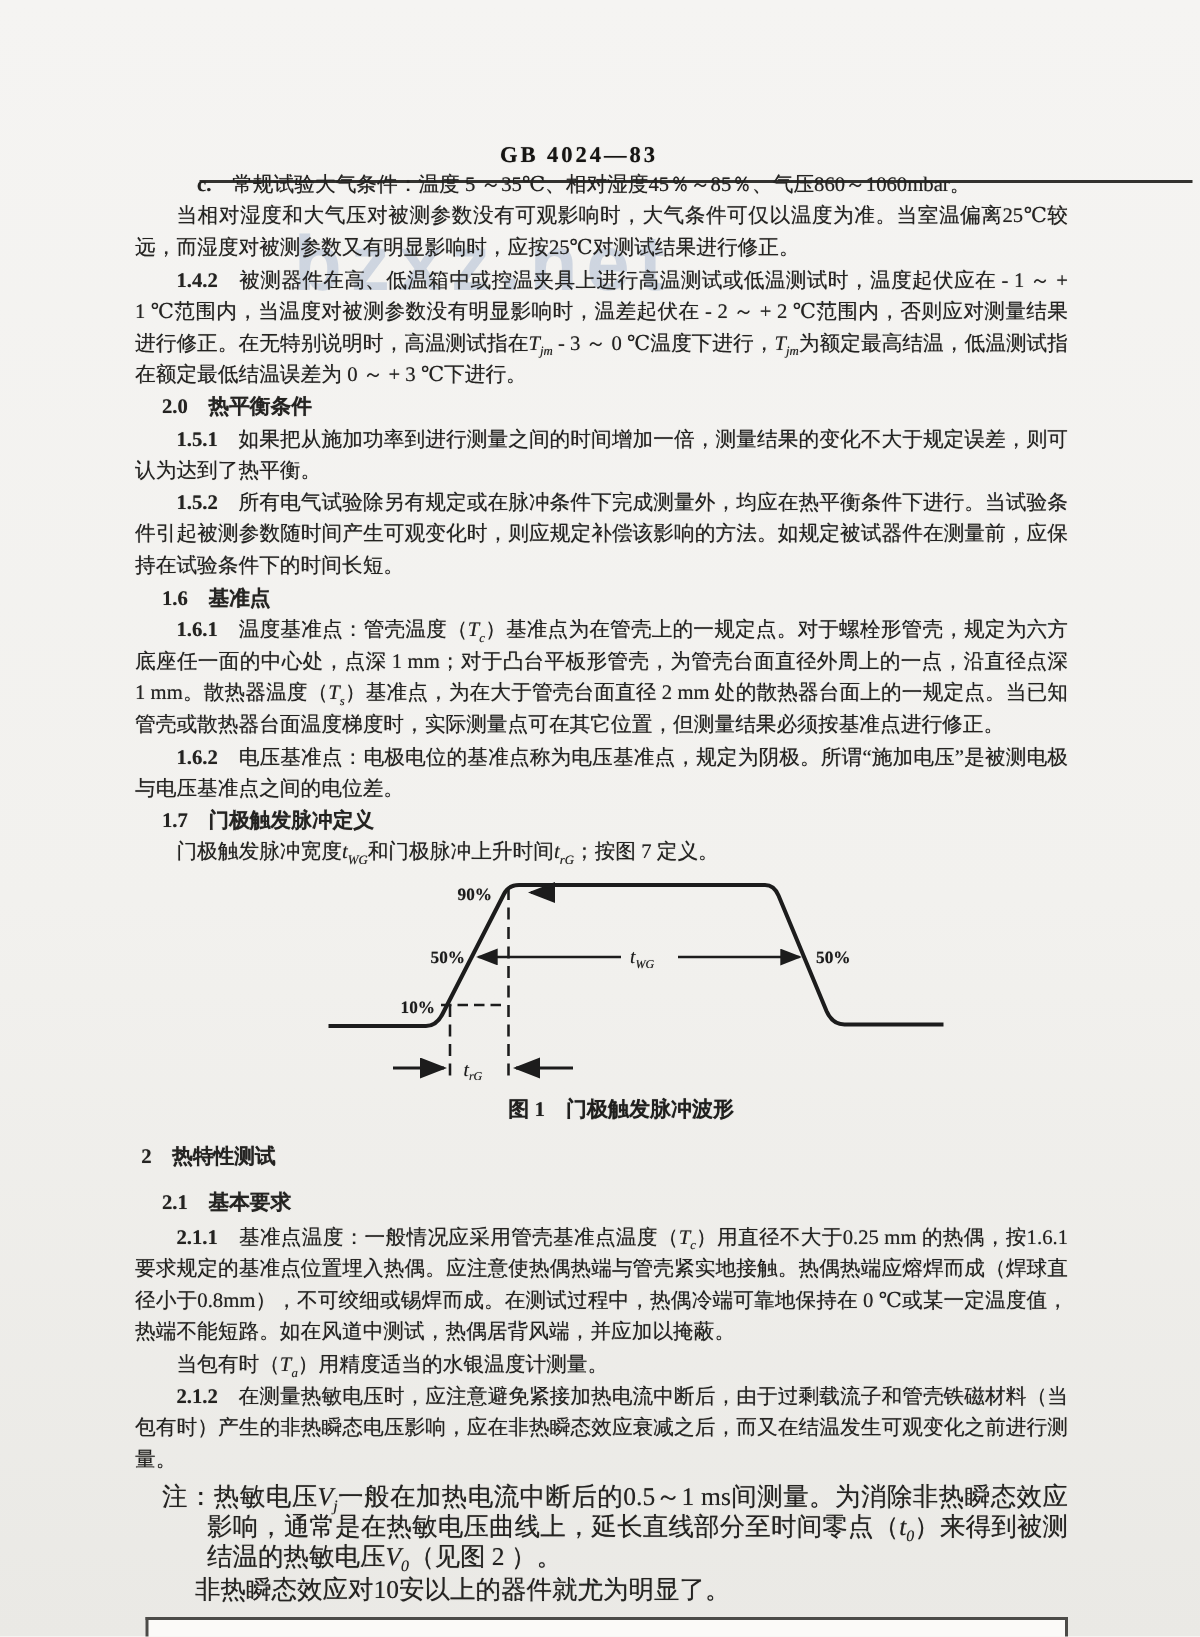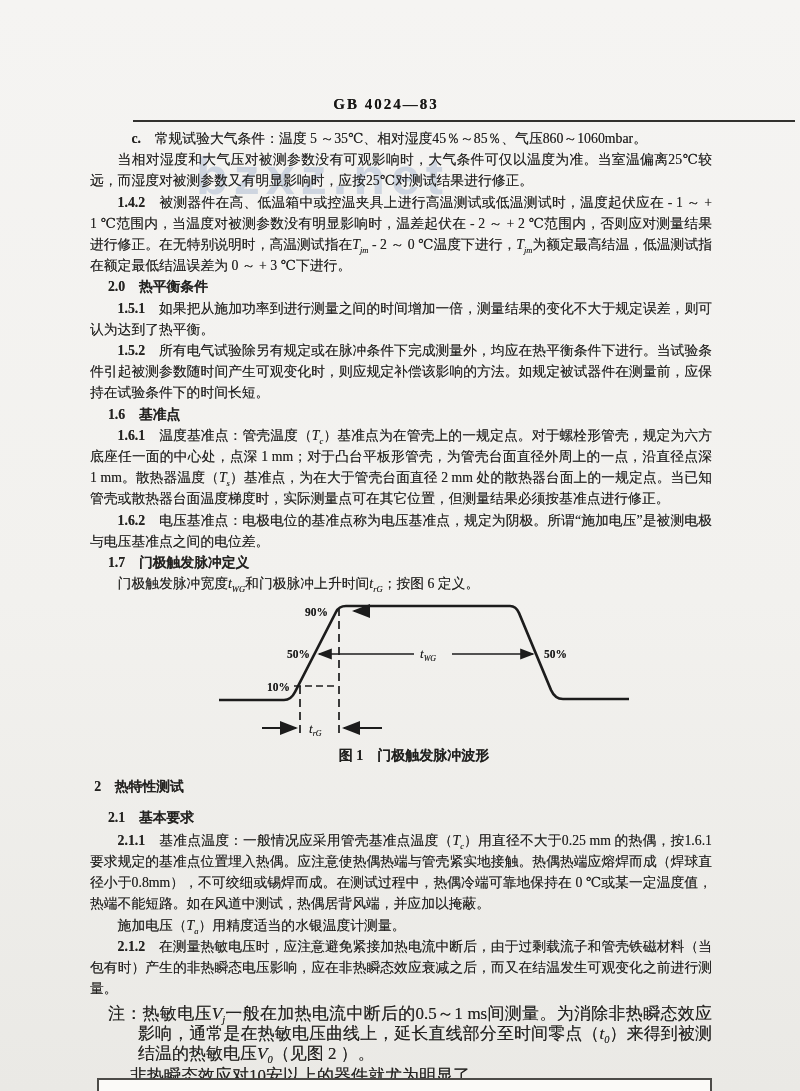--- a/index.html
+++ b/index.html
@@ -18,21 +18,21 @@
     position:absolute;top:120px;left:133px;width:662px;height:2px;
     background:#33322f;
   }
   .watermark{
     position:absolute;top:146px;left:196px;z-index:0;
     font-family:"Liberation Sans","DejaVu Sans",sans-serif;
     font-size:52px;font-weight:bold;letter-spacing:6px;
     color:rgba(118,146,186,0.30);
   }
   .doc-body{
-    position:absolute;top:128px;left:90px;width:622px;z-index:1;
+    position:absolute;top:112px;left:90px;width:622px;z-index:1;
     font-size:13.8px;line-height:21.2px;text-align:justify;
     text-shadow:0 0 .5px rgba(20,20,20,.55);
   }
   .para{margin:0;}
   .para span,.para b,.para i,.para sub{text-shadow:inherit;}
   .item{text-indent:2em;}
   .item-c{text-indent:3em;}
   .heading{font-weight:bold;text-indent:1.3em;}
   .heading b{font-weight:bold;}
   .heading1{font-weight:bold;text-indent:0.3em;margin-top:8px;margin-bottom:9px;}
@@ -53,29 +53,29 @@
 <body>
 
 <div class="header-title">GB 4024—83</div>
 <div class="header-rule"></div>
 <div class="watermark">bzxz.net</div>
 
 <div class="doc-body">
   <div id="before-fig">
       <p class="para item-c"><b>c.</b><span>　常规试验大气条件：温度 5 ～35℃、相对湿度45％～85％、气压860～1060mbar。</span></p>
       <p class="para item"><span>当相对湿度和大气压对被测参数没有可观影响时，大气条件可仅以温度为准。当室温偏离25℃较远，而湿度对被测参数又有明显影响时，应按25℃对测试结果进行修正。</span></p>
-      <p class="para item"><b>1.4.2</b><span>　被测器件在高、低温箱中或控温夹具上进行高温测试或低温测试时，温度起伏应在 - 1 ～ + 1 ℃范围内，当温度对被测参数没有明显影响时，温差起伏在 - 2 ～ + 2 ℃范围内，否则应对测量结果进行修正。在无特别说明时，高温测试指在</span><i>T</i><sub>jm</sub><span> - 2 ～ 0 ℃温度下进行，</span><i>T</i><sub>jm</sub><span>为额定最高结温，低温测试指在额定最低结温误差为 0 ～ + 3 ℃下进行。</span></p>
+      <p class="para item"><b>1.4.2</b><span>　被测器件在高、低温箱中或控温夹具上进行高温测试或低温测试时，温度起伏应在 - 1 ～ + 1 ℃范围内，当温度对被测参数没有明显影响时，温差起伏在 - 2 ～ + 2 ℃范围内，否则应对测量结果进行修正。在无特别说明时，高温测试指在</span><i>T</i><sub>jm</sub><span> - 3 ～ 0 ℃温度下进行，</span><i>T</i><sub>jm</sub><span>为额定最高结温，低温测试指在额定最低结温误差为 0 ～ + 3 ℃下进行。</span></p>
       <p class="para heading"><b>2.0　热平衡条件</b></p>
       <p class="para item"><b>1.5.1</b><span>　如果把从施加功率到进行测量之间的时间增加一倍，测量结果的变化不大于规定误差，则可认为达到了热平衡。</span></p>
       <p class="para item"><b>1.5.2</b><span>　所有电气试验除另有规定或在脉冲条件下完成测量外，均应在热平衡条件下进行。当试验条件引起被测参数随时间产生可观变化时，则应规定补偿该影响的方法。如规定被试器件在测量前，应保持在试验条件下的时间长短。</span></p>
       <p class="para heading"><b>1.6　基准点</b></p>
       <p class="para item"><b>1.6.1</b><span>　温度基准点：管壳温度（</span><i>T</i><sub>c</sub><span>）基准点为在管壳上的一规定点。对于螺栓形管壳，规定为六方底座任一面的中心处，点深 1 mm；对于凸台平板形管壳，为管壳台面直径外周上的一点，沿直径点深 1 mm。散热器温度（</span><i>T</i><sub>s</sub><span>）基准点，为在大于管壳台面直径 2 mm 处的散热器台面上的一规定点。当已知管壳或散热器台面温度梯度时，实际测量点可在其它位置，但测量结果必须按基准点进行修正。</span></p>
       <p class="para item"><b>1.6.2</b><span>　电压基准点：电极电位的基准点称为电压基准点，规定为阴极。所谓“施加电压”是被测电极与电压基准点之间的电位差。</span></p>
       <p class="para heading"><b>1.7　门极触发脉冲定义</b></p>
-      <p class="para item"><span>门极触发脉冲宽度</span><i>t</i><sub>WG</sub><span>和门极脉冲上升时间</span><i>t</i><sub>rG</sub><span>；按图 6 定义。</span></p>
+      <p class="para item"><span>门极触发脉冲宽度</span><i>t</i><sub>WG</sub><span>和门极脉冲上升时间</span><i>t</i><sub>rG</sub><span>；按图 7 定义。</span></p>
     </div>
 
   <div class="figure-wrap">
     <svg width="540" height="172" viewBox="0 0 540 172">
       <defs>
         <marker id="ar" markerWidth="9" markerHeight="8" refX="8" refY="3.5" orient="auto">
           <path d="M0,0 L9,3.5 L0,7 Z" fill="#1c1c1c"></path>
         </marker>
       </defs>
 
@@ -105,20 +105,20 @@
       <line x1="268" y1="132" x2="230" y2="132" stroke="#1c1c1c" stroke-width="2" marker-end="url(#ar)"></line>
 
       <text x="300" y="164" text-anchor="middle" font-size="14" font-weight="600" fill="#1f1f1d">图 1　门极触发脉冲波形</text>
     </svg>
   </div>
 
   <div id="after-fig">
       <p class="para heading1"><b>2　热特性测试</b></p>
       <p class="para heading-sub"><b>2.1　基本要求</b></p>
       <p class="para item"><b>2.1.1</b><span>　基准点温度：一般情况应采用管壳基准点温度（</span><i>T</i><sub>c</sub><span>）用直径不大于0.25 mm 的热偶，按1.6.1要求规定的基准点位置埋入热偶。应注意使热偶热端与管壳紧实地接触。热偶热端应熔焊而成（焊球直径小于0.8mm），不可绞细或锡焊而成。在测试过程中，热偶冷端可靠地保持在 0 ℃或某一定温度值，热端不能短路。如在风道中测试，热偶居背风端，并应加以掩蔽。</span></p>
-      <p class="para item"><span>施加电压（</span><i>T</i><sub>a</sub><span>）用精度适当的水银温度计测量。</span></p>
+      <p class="para item"><span>当包有时（</span><i>T</i><sub>a</sub><span>）用精度适当的水银温度计测量。</span></p>
       <p class="para item"><b>2.1.2</b><span>　在测量热敏电压时，应注意避免紧接加热电流中断后，由于过剩载流子和管壳铁磁材料（当包有时）产生的非热瞬态电压影响，应在非热瞬态效应衰减之后，而又在结温发生可观变化之前进行测量。</span></p>
       <p class="para note"><span>注：热敏电压</span><i>V</i><sub>j</sub><span>一般在加热电流中断后的0.5～1 ms间测量。为消除非热瞬态效应影响，通常是在热敏电压曲线上，延长直线部分至时间零点（</span><i>t</i><sub>0</sub><span>）来得到被测结温的热敏电压</span><i>V</i><sub>0</sub><span>（见图 2 ）。</span></p>
       <p class="para note2"><span>非热瞬态效应对10安以上的器件就尤为明显了。</span></p>
     </div>
 </div>
 
 <div class="bottom-box"></div>
 
 </body></html>

